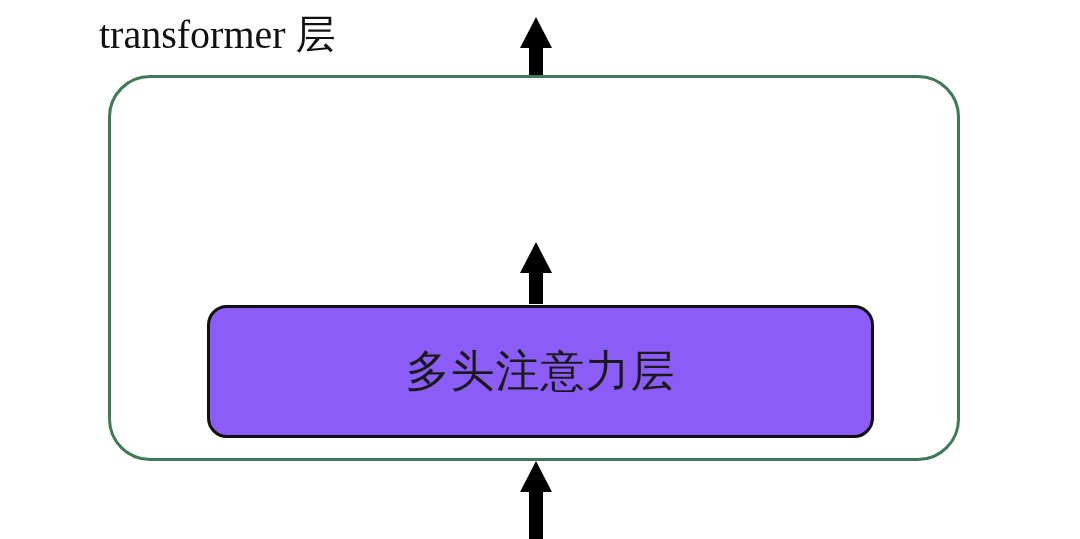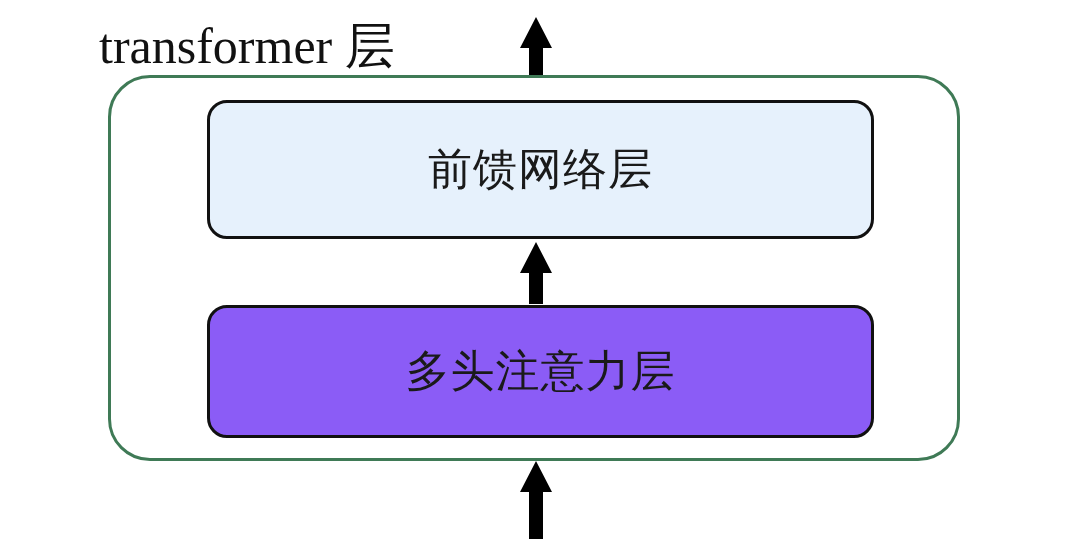--- a/index.html
+++ b/index.html
@@ -15,23 +15,23 @@
     width: 1080px;
     height: 539px;
     background: #ffffff;
     overflow: hidden;
   }
 
   
   #diagram-title {
     position: absolute;
     left: 99px;
-    top: 24px;
+    top: 13px;
     font-family: "Liberation Serif", "DejaVu Serif", serif;
-    font-size: 50px;
+    font-size: 40px;
     line-height: 44px;
     color: #111111;
     white-space: nowrap;
     letter-spacing: 0px;
   }
 
   
   #outer-container {
     position: absolute;
     left: 108px;
@@ -92,23 +92,20 @@
 
   <div id="diagram-title">transformer 层</div>
 
   <svg class="arrow" id="output-arrow-svg" width="1080" height="539" viewBox="0 0 1080 539" aria-hidden="true">
     <polygon points="536,17 552,48 543,48 543,79 529,79 529,48 520,48" fill="#000000"></polygon>
   </svg>
 
   <div id="outer-container">
   </div>
 
-  <div class="block" id="ffn-block">
-    <span class="block-label">前馈网络层</span>
-  </div>
 
   <svg class="arrow" id="middle-arrow-svg" width="1080" height="539" viewBox="0 0 1080 539" aria-hidden="true">
     <polygon points="536,242 552,273 543,273 543,304 529,304 529,273 520,273" fill="#000000"></polygon>
   </svg>
 
   <div class="block" id="attention-block">
     <span class="block-label">多头注意力层</span>
   </div>
 
   <svg class="arrow" id="input-arrow-svg" width="1080" height="539" viewBox="0 0 1080 539" aria-hidden="true">

